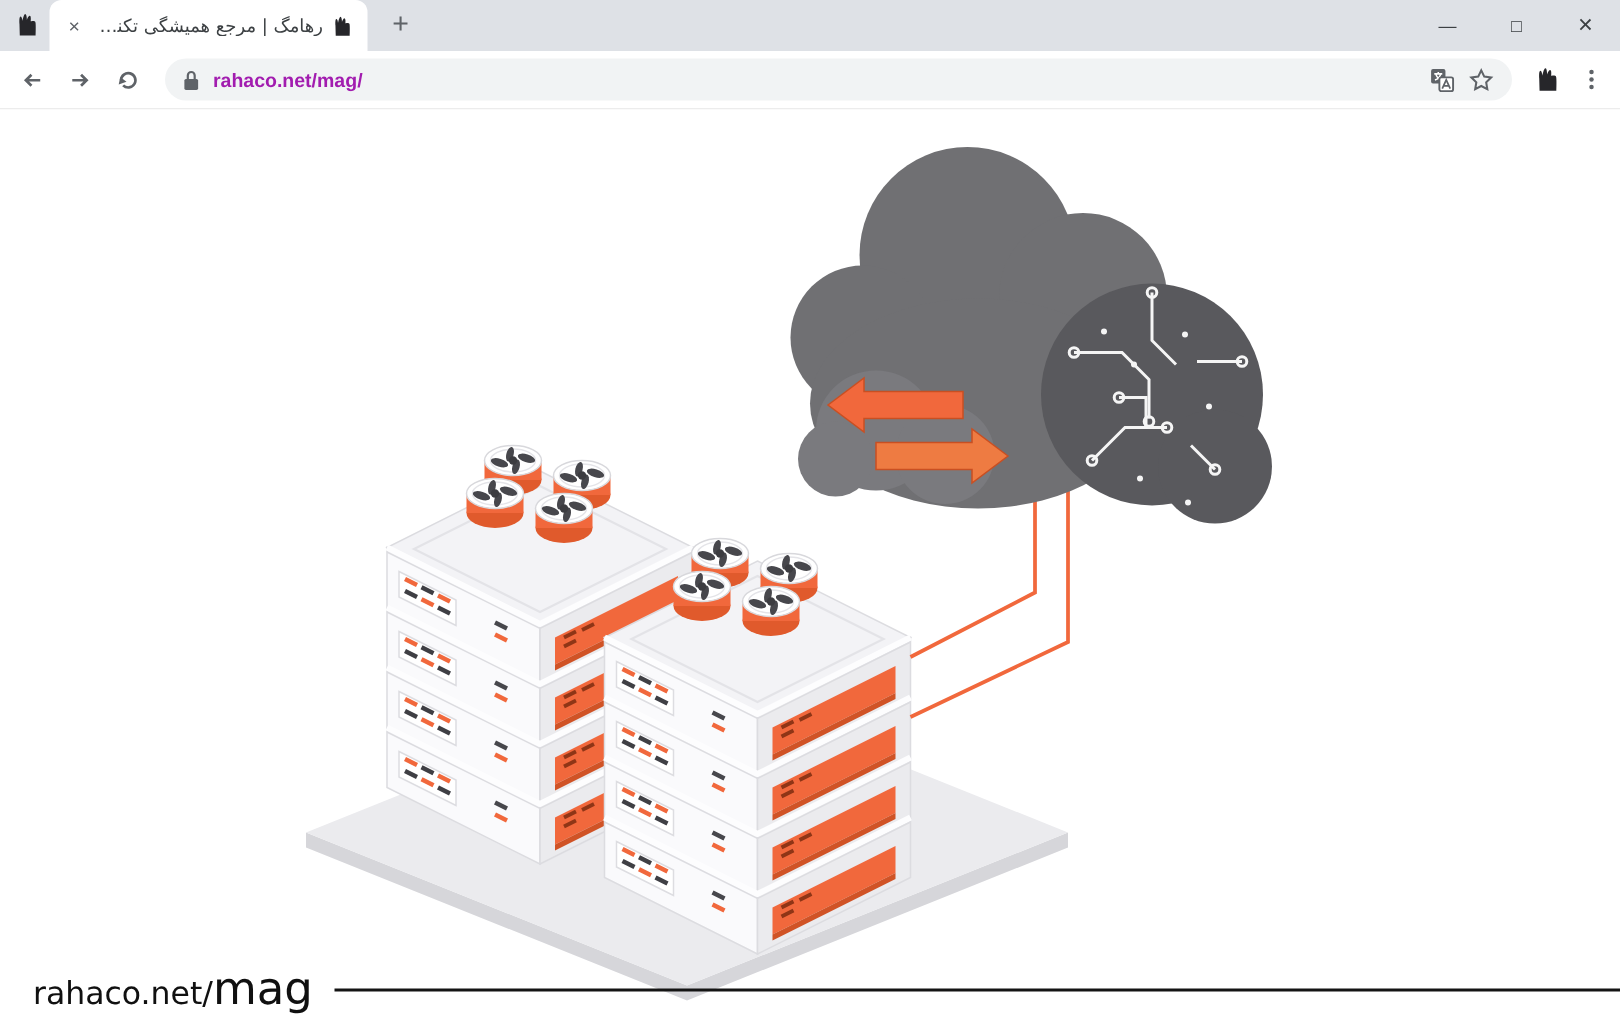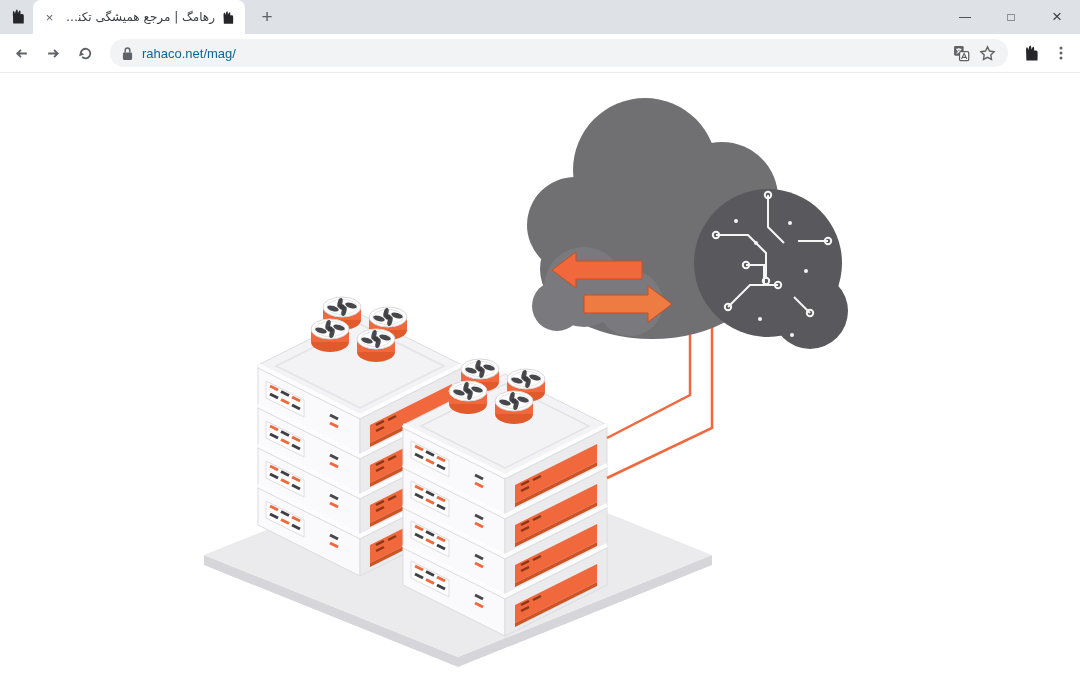--- a/index.html
+++ b/index.html
@@ -24,21 +24,21 @@
              font-size:12px; color:#3c4043; }
   .win-btn.close { font-size:17px; }
 
   
   .toolbar { height:39px; background:#ffffff; display:flex; align-items:center;
              padding:0 6px; gap:2px; border-bottom:1px solid #ececec; flex:0 0 39px; }
   .nav-btn { width:30px; height:30px; display:flex; align-items:center; justify-content:center;
              border-radius:50%; }
   .omnibox { flex:1; height:28px; background:#f1f3f4; border-radius:14px; display:flex;
              align-items:center; padding:0 12px; gap:9px; margin:0 8px; }
-  .url { flex:1; font-size:13px; color:#0369a1; white-space:nowrap; overflow:hidden; }
+  .url { flex:1; font-size:13px; color:#a21caf; white-space:nowrap; overflow:hidden;font-weight:bold; }
   .omni-icon, .toolbar-icon { display:flex; align-items:center; justify-content:center; }
   .toolbar-icon { width:27px; height:27px; }
   .ext-logo { color:#26262a; }
 
   
   .content { flex:1; position:relative; background:#fff; overflow:hidden; }
   .illustration { position:absolute; left:0; top:0; }
 
   .watermark { position:absolute; left:22px; right:0; bottom:9px; display:flex; align-items:center; }
   .wm-text { white-space:nowrap; color:#101010; display:flex; align-items:baseline;
@@ -256,14 +256,21 @@
         <circle cx="630" cy="230" r="33" fill="#7a7a7e"></circle>
         <circle cx="557" cy="233" r="25" fill="#7a7a7e"></circle>
 
         <g>
           <polygon points="552,197 576,179 576,188 642,188 642,206 576,206 576,215" fill="#f1683c" stroke="#c94f22" stroke-width="1"></polygon>
           <polygon points="672,231 648,213 648,222 584,222 584,240 648,240 648,249" fill="#ee7b42" stroke="#c94f22" stroke-width="1"></polygon>
         </g>
       </g>
     </svg>
 
+    <div class="watermark">
+      <div class="wm-text">
+        <span class="wm-prefix">rahaco.net/</span>
+        <span class="wm-suffix">mag</span>
+      </div>
+      <div class="wm-line"></div>
+    </div>
   </div>
 </div>
 
 </body></html>

